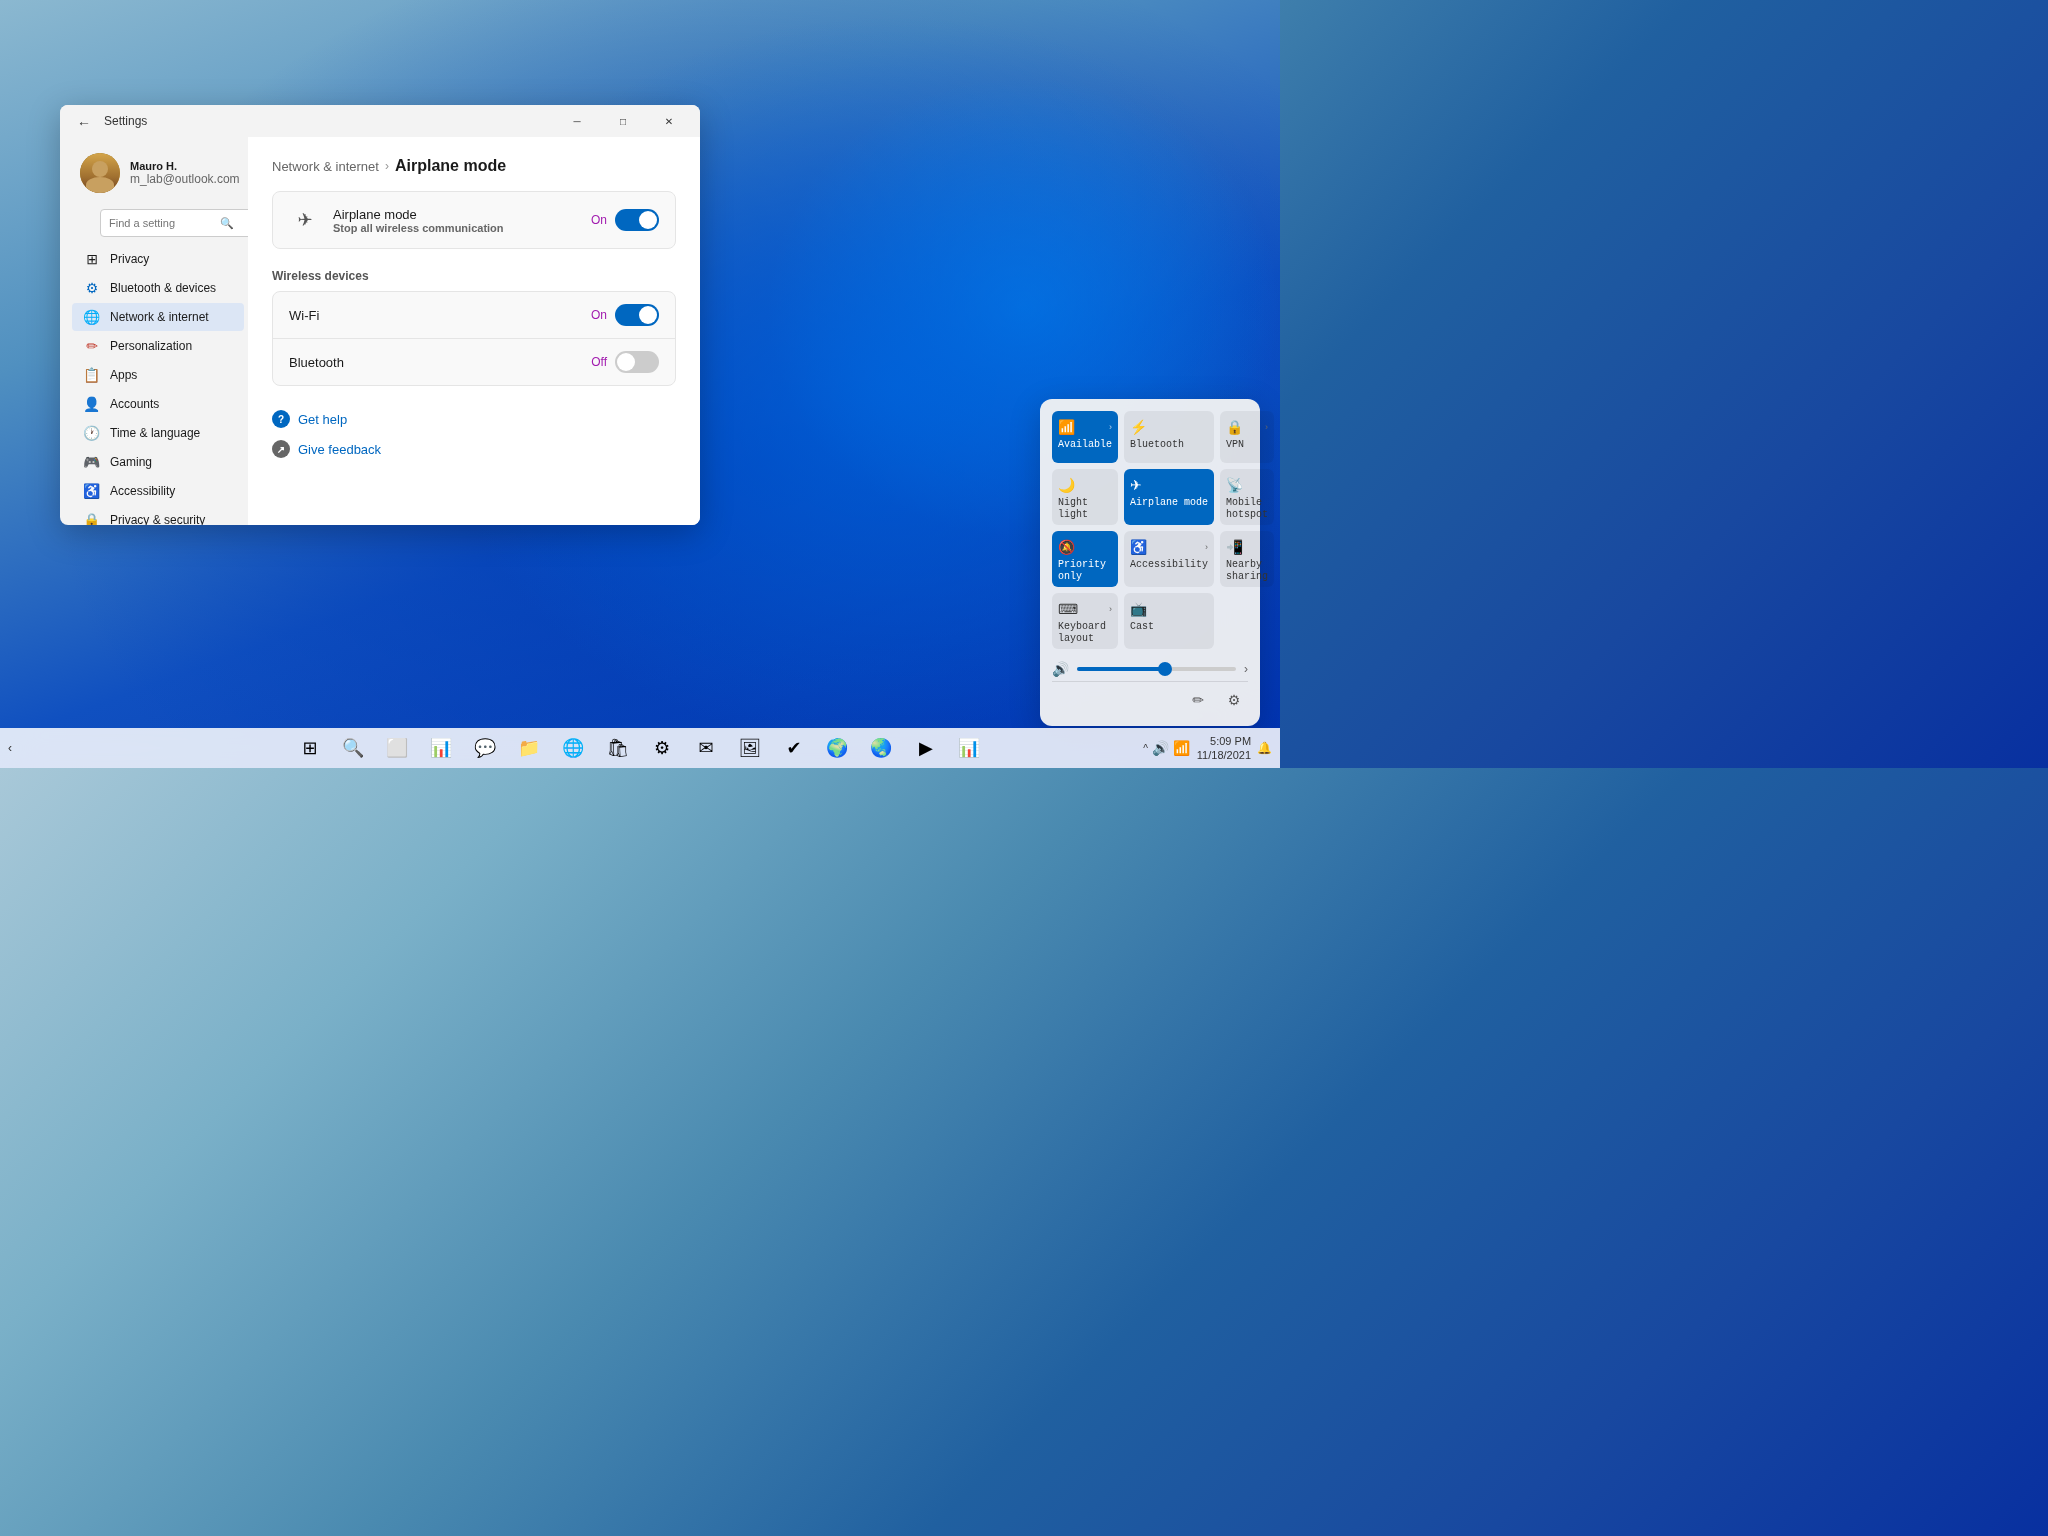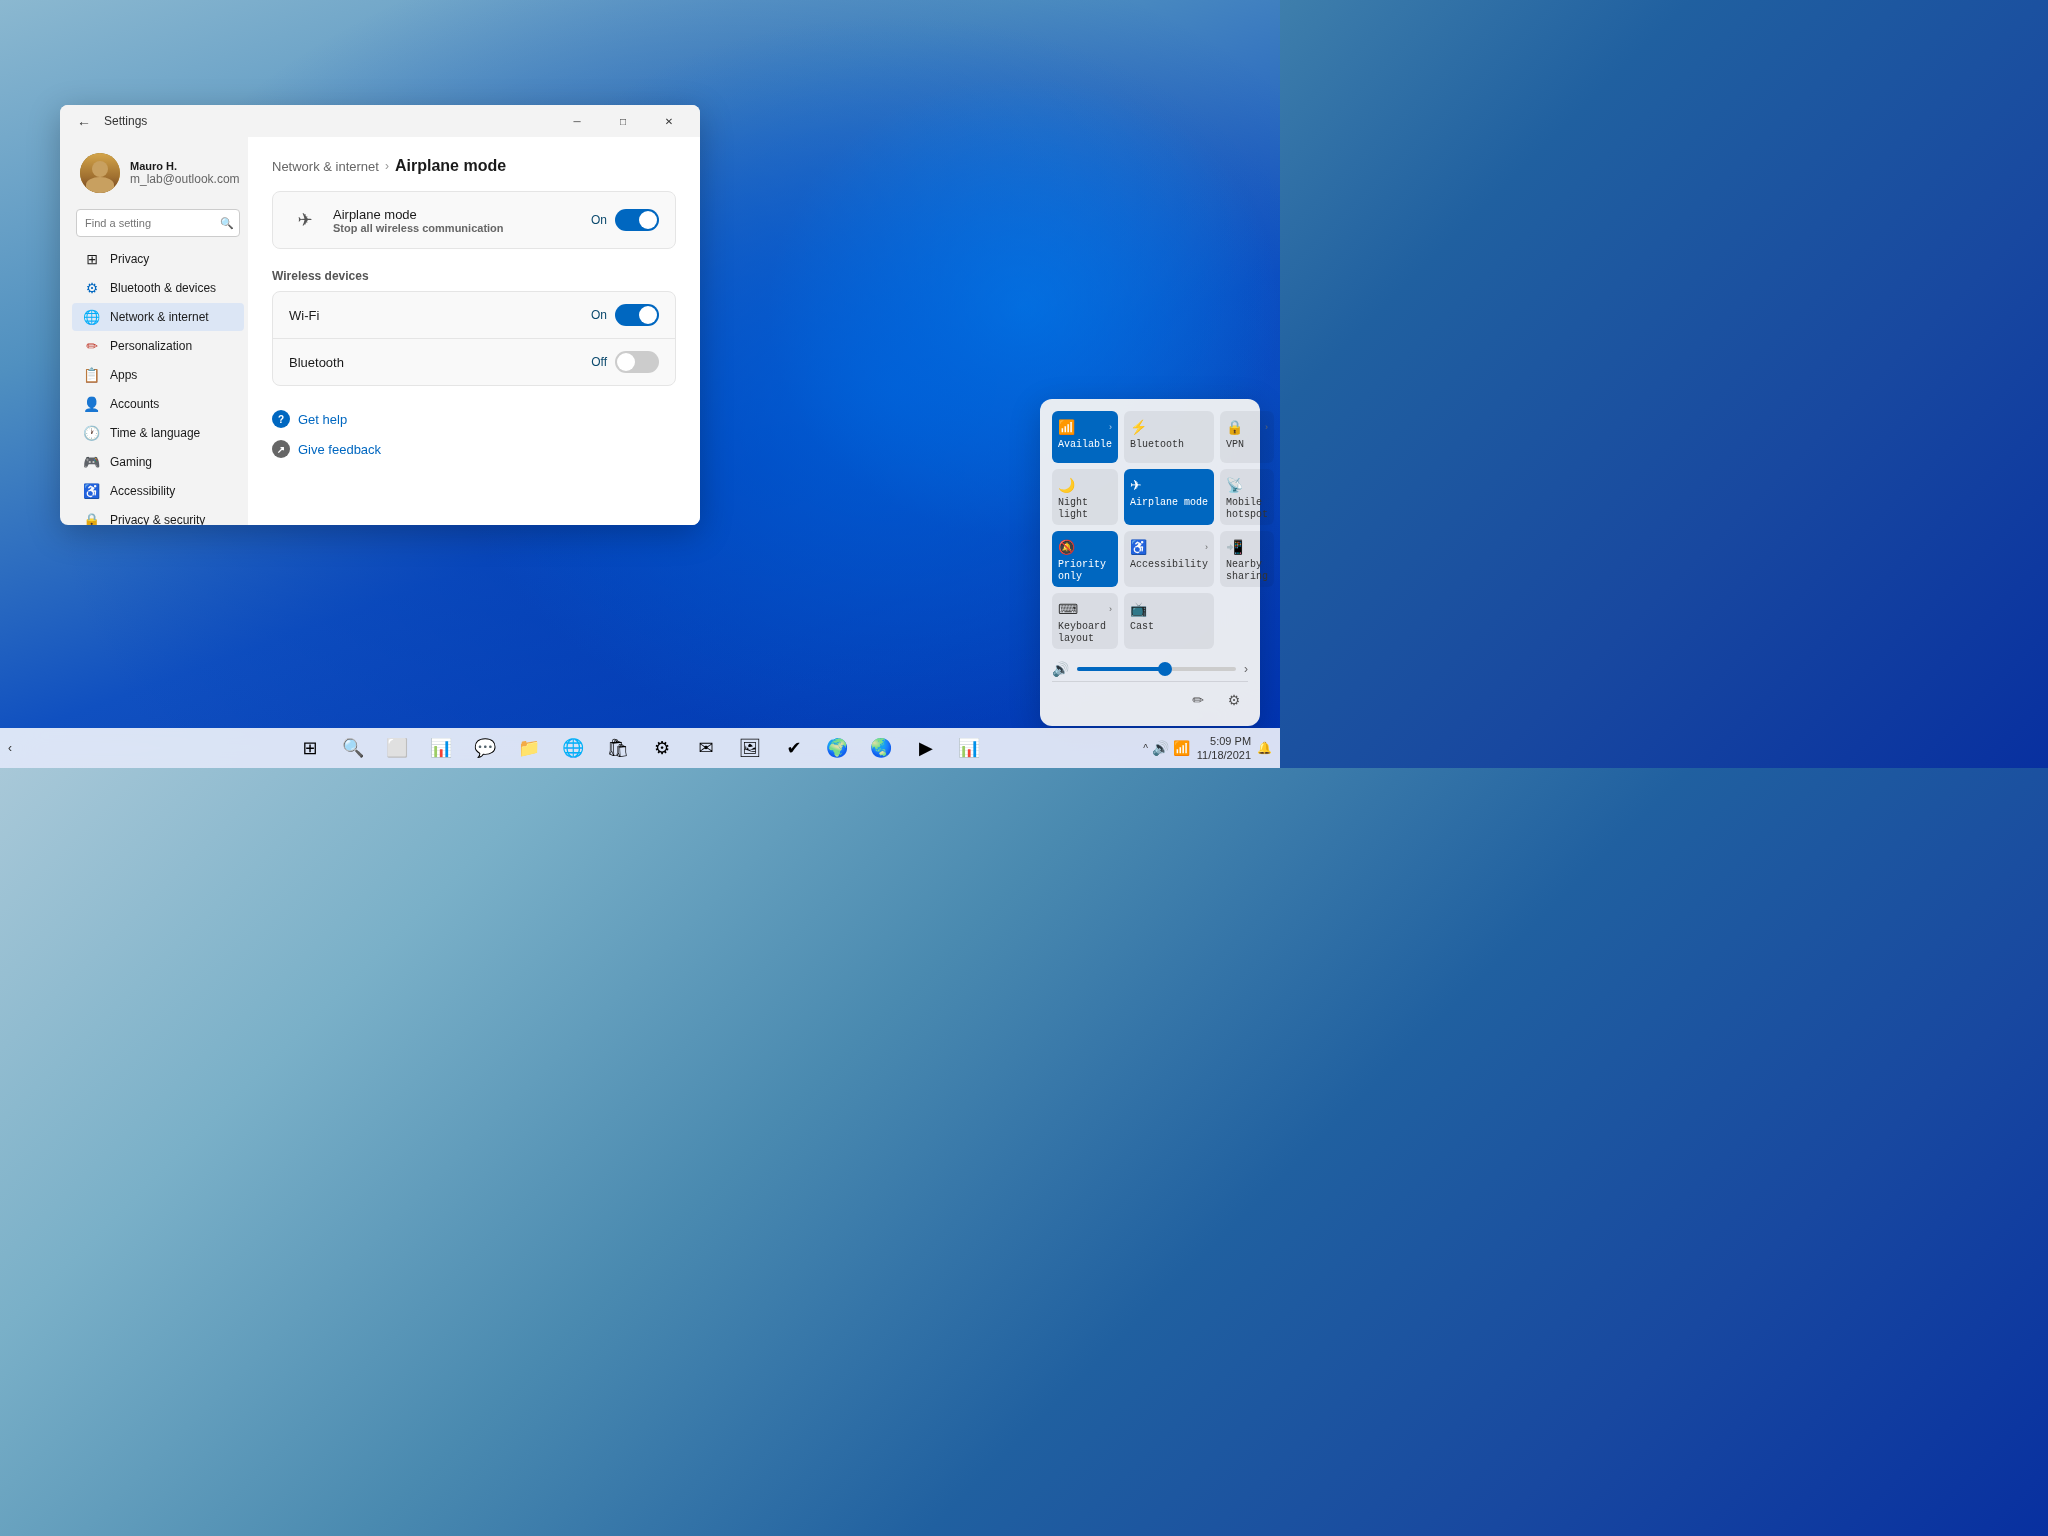--- a/index.html
+++ b/index.html
@@ -167,20 +167,21 @@
 
     .search-input {
       width: 100%;
       height: 28px;
       border: 1px solid #ccc;
       border-radius: 4px;
       padding: 0 24px 0 8px;
       font-size: 11px;
       background: white;
       outline: none;
+      margin-left: 24px;
     }
 
     .search-icon-wrap {
       position: absolute;
       right: 6px;
       top: 50%;
       transform: translateY(-50%);
       font-size: 11px;
       color: #666;
     }
@@ -261,21 +262,21 @@
 
     .airplane-text { flex: 1; }
     .airplane-title { font-size: 13px; font-weight: 500; color: #1a1a1a; }
     .airplane-desc { font-size: 11px; color: #666; font-weight: bold; }
 
     .toggle-wrap {
       display: flex;
       align-items: center;
       gap: 8px;
       font-size: 12px;
-      color: #0c4a6e;
+      color: #a21caf;
     }
 
     .toggle {
       width: 44px;
       height: 22px;
       border-radius: 11px;
       position: relative;
       cursor: pointer;
       border: none;
       outline: none;

